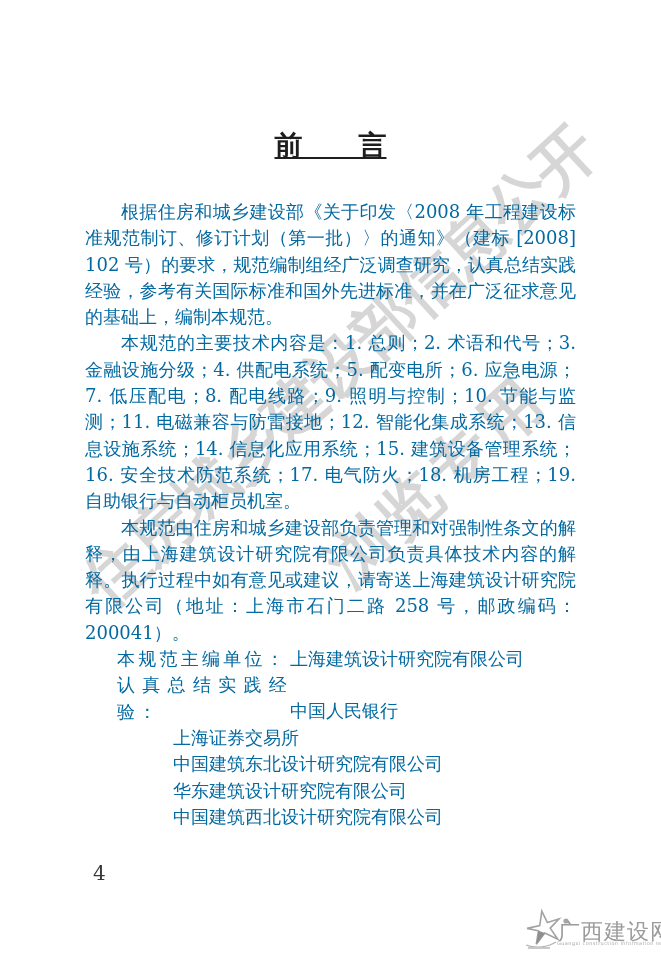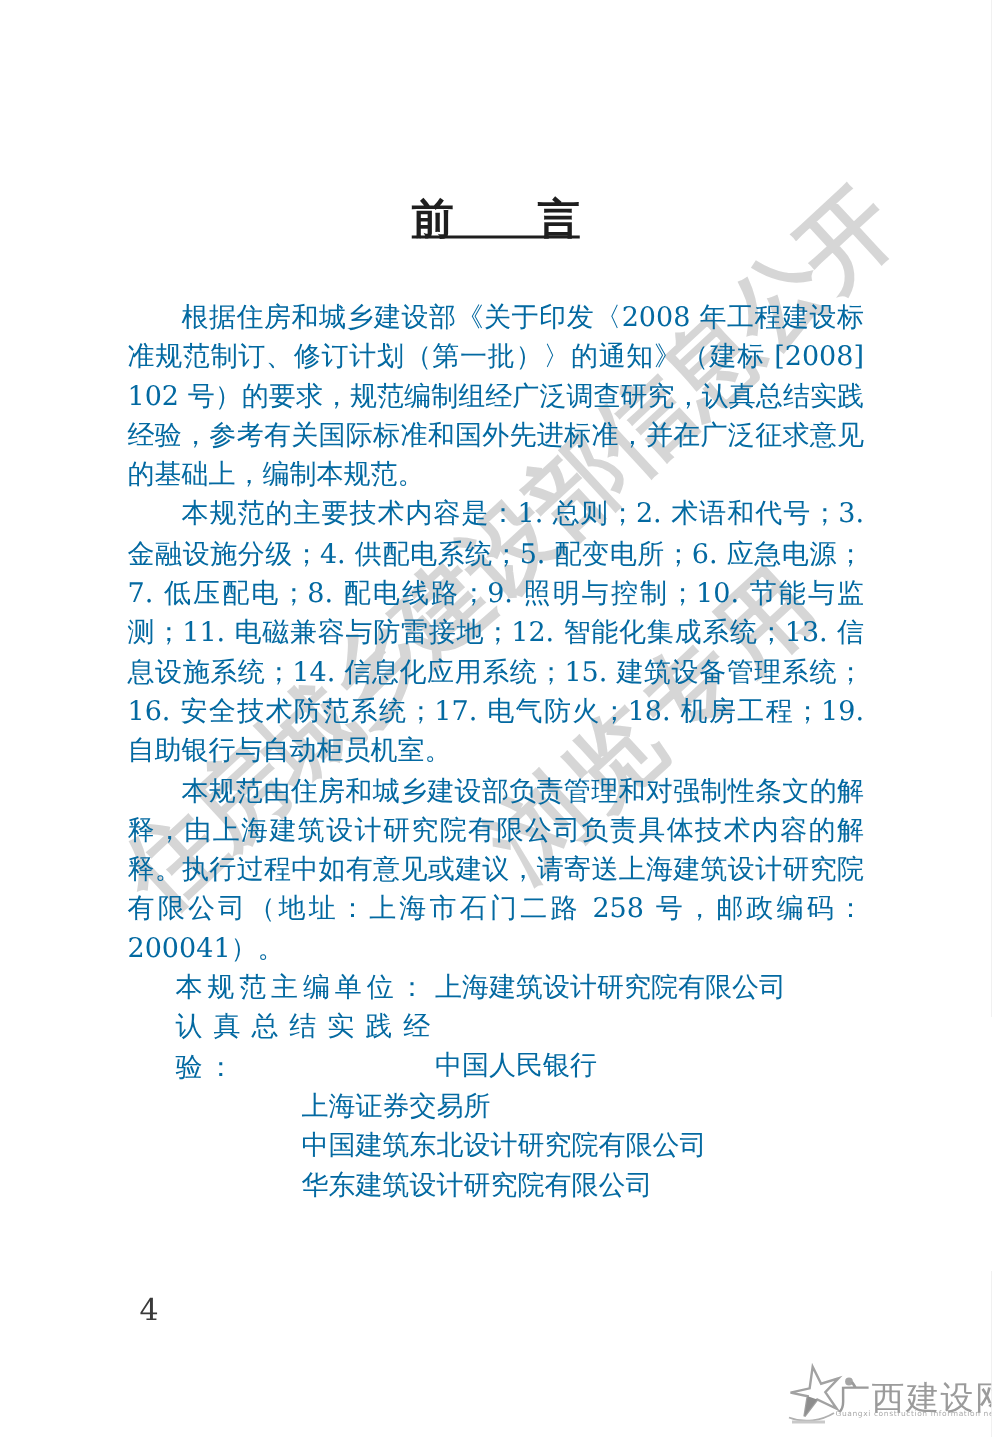--- a/index.html
+++ b/index.html
@@ -26,21 +26,21 @@
   }
   .content {
     position:absolute; top:199px; left:85px; width:491px;
     font-size:18px; line-height:26.3px; color:#0369a1;
     text-align:justify;
   }
   .content p { margin:0; text-indent:2em; }
 
   .unit-line { padding-left:32px; }
   .unit-label { display:inline-block; width:173px; letter-spacing:.18em; }
-  .unit-extra { margin-left:116px; }
+  .unit-extra { margin-left:88px; }
 
   .page-number {
     position:absolute; left:93px; top:861px;
     font-size:20px; color:#3a3a3a;
   }
 
   
   .site-logo { position:absolute; left:522px; top:903px; width:136px; height:50px; }
   .site-logo .star { position:absolute; left:0; top:2px; }
   .site-name {
@@ -72,20 +72,21 @@
     <div class="unit-line">
       <span class="unit-label">本规范主编单位：</span><span class="unit-value">上海建筑设计研究院有限公司</span>
     </div>
     <div class="unit-line">
       <span class="unit-label">认真总结实践经验：</span><span class="unit-value">中国人民银行</span>
     </div>
 
     <div class="unit-extra">上海证券交易所</div>
     <div class="unit-extra">中国建筑东北设计研究院有限公司</div>
     <div class="unit-extra">华东建筑设计研究院有限公司</div>
+    <div class="unit-extra">中国建筑西北设计研究院有限公司</div>
   </div>
 
   <div class="page-number">4</div>
 
   <div class="site-logo">
     <svg class="star" width="50" height="48" viewBox="0 0 50 48">
       <g fill="none" stroke="#a2a2a2" stroke-width="1.6">
         <path d="M22 6 L26 18 L38 16 L28 24 L34 36 L22 28 L12 38 L16 25 L5 21 L18 20 Z" transform="rotate(-8 22 22)"></path>
       </g>
       <path d="M12 38 L16 25 L22 28 Z" fill="#8e8e8e" transform="rotate(-8 22 22)"></path>

